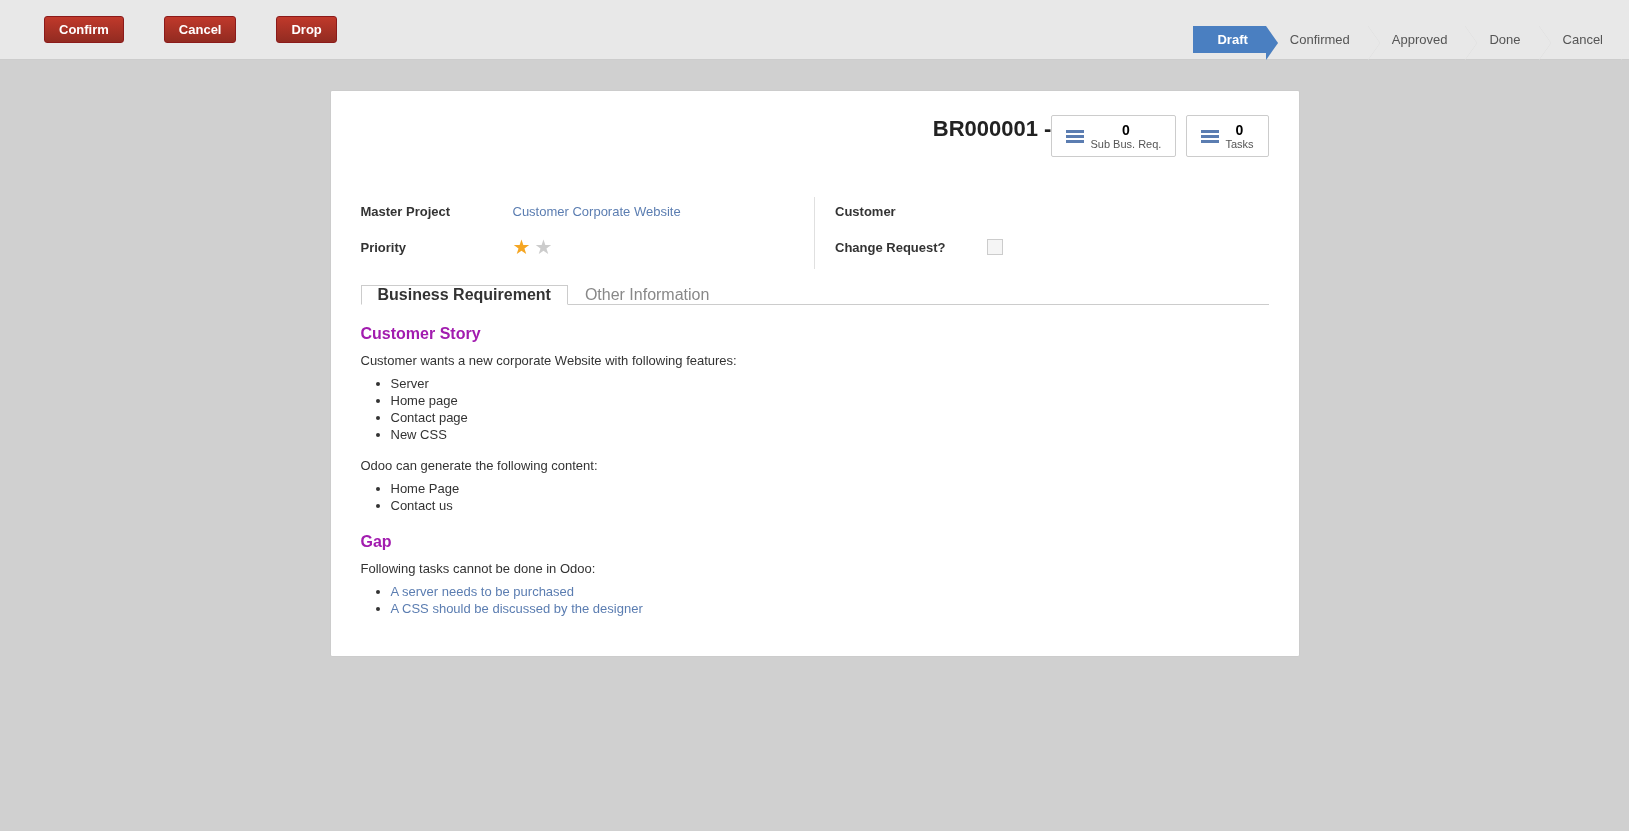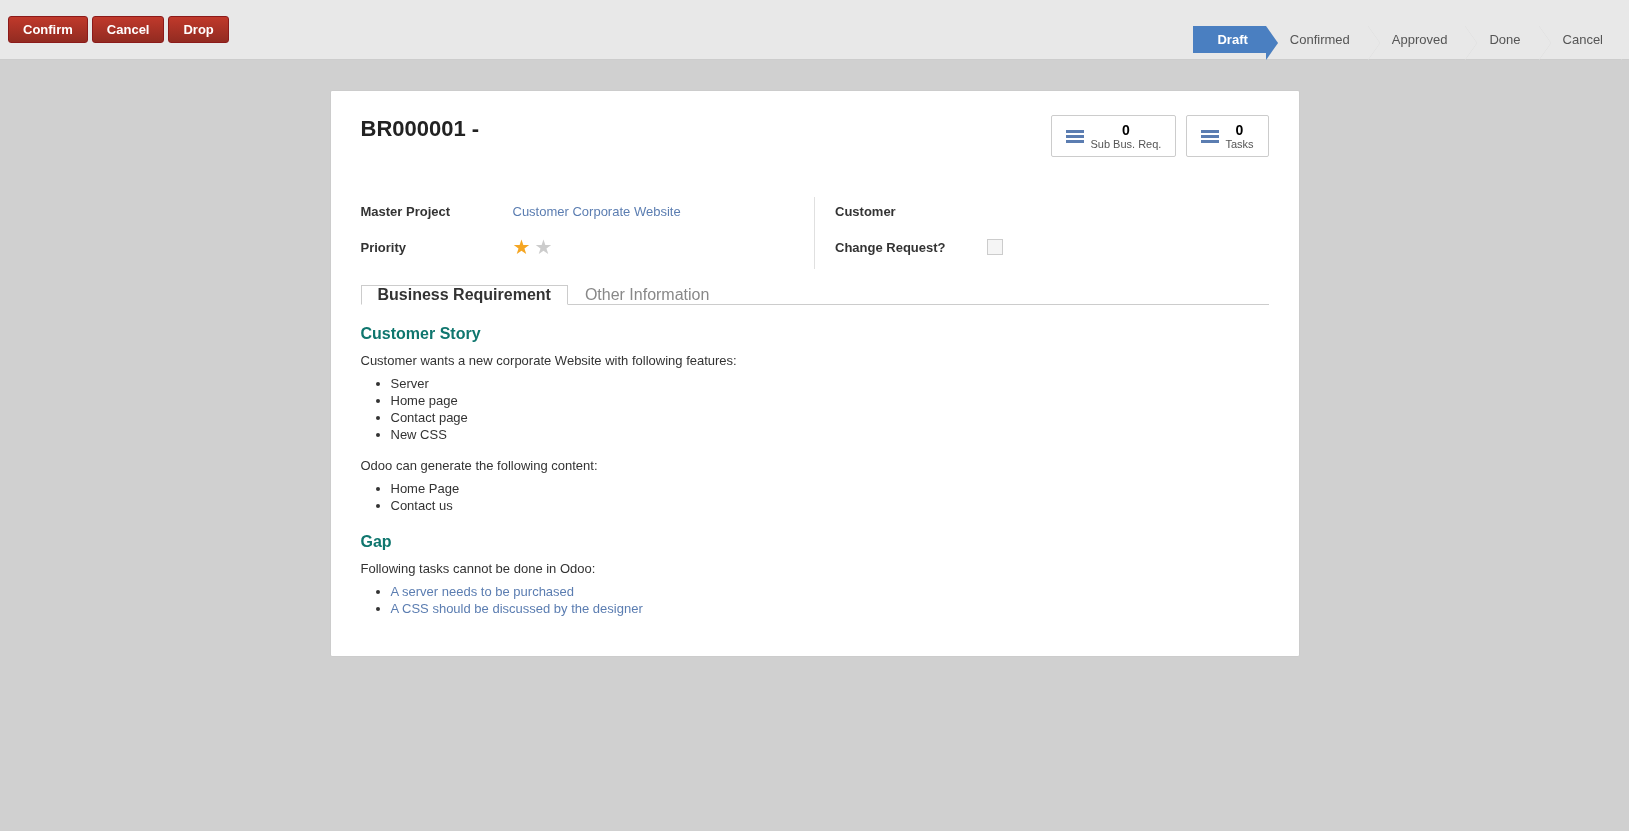--- a/index.html
+++ b/index.html
@@ -21,20 +21,21 @@
     }
     .toolbar-btn {
       padding: 5px 14px;
       border: 1px solid #8b1a1a;
       border-radius: 3px;
       background: linear-gradient(to bottom, #c0392b, #922b21);
       color: white;
       font-size: 13px;
       font-weight: bold;
       cursor: pointer;
+      margin-left: 36px;
     }
 
     
     .status-bar {
       display: flex;
       align-items: center;
       margin-left: auto;
       gap: 0;
       margin-top: 20px;
     }
@@ -217,21 +218,21 @@
       border: 1px solid #ccc;
       border-bottom: 1px solid white;
       font-weight: bold;
     }
     .tab:not(.active) { color: #888; }
 
     
     .section-title {
       font-size: 16px;
       font-weight: bold;
-      color: #0f766e;
+      color: #a21caf;
       margin-bottom: 10px;
       margin-top: 20px;
     }
     .section-title:first-child { margin-top: 0; }
     .section-text {
       color: #333;
       font-size: 13px;
       margin-bottom: 8px;
     }
     .section-list {
@@ -272,21 +273,21 @@
     </div>
     <div class="status-step">
       <span>Cancel</span>
     </div>
   </div>
 </div>
 
 <div class="page-content">
   <div class="form-card">
 
-    <div style="display:flex; justify-content:space-between; align-items:flex-start; margin-bottom:20px;">
+    <div style="display:flex; justify-content:flex-end; align-items:flex-start; margin-bottom:20px;">
       <div class="form-title">
         <span>BR000001 -</span><br>
       </div>
       <div class="smart-buttons">
         <button class="smart-btn">
           <div class="smart-btn-icon">
             <span></span>
               <span></span>
               <span></span>
           </div>

